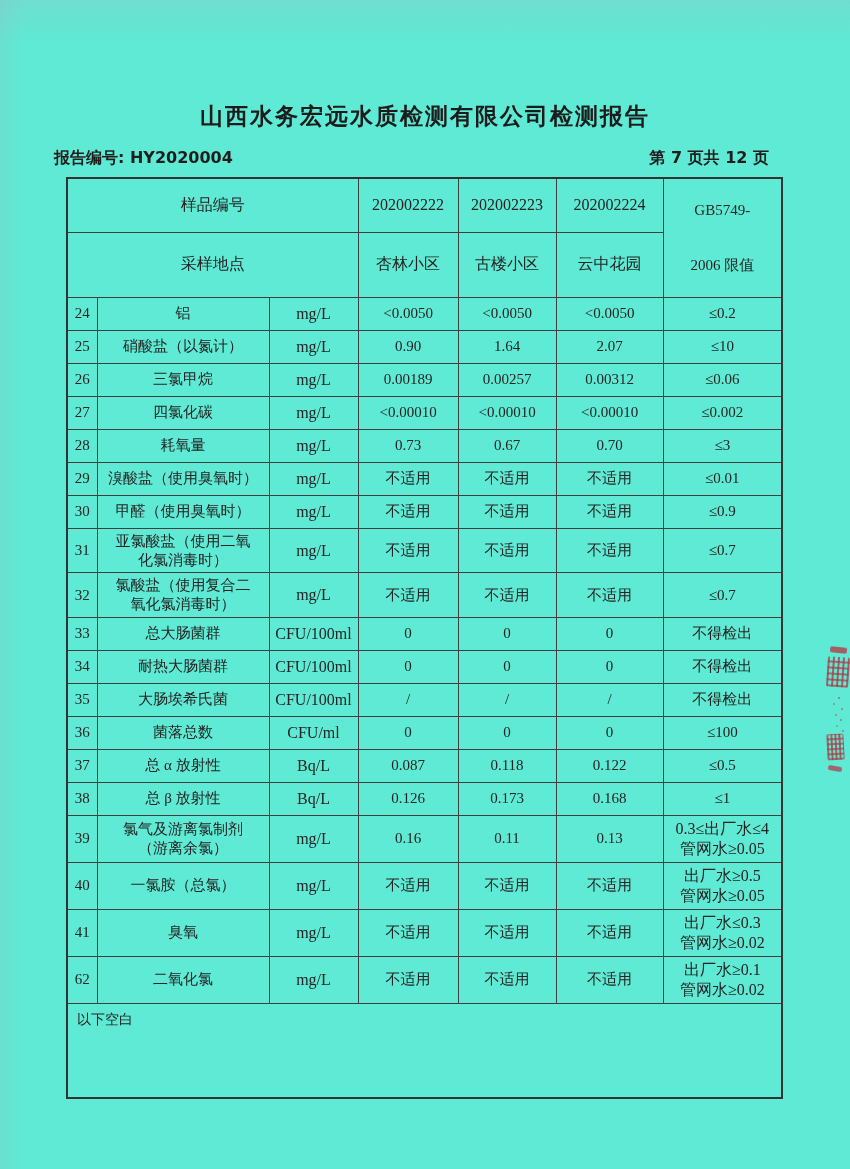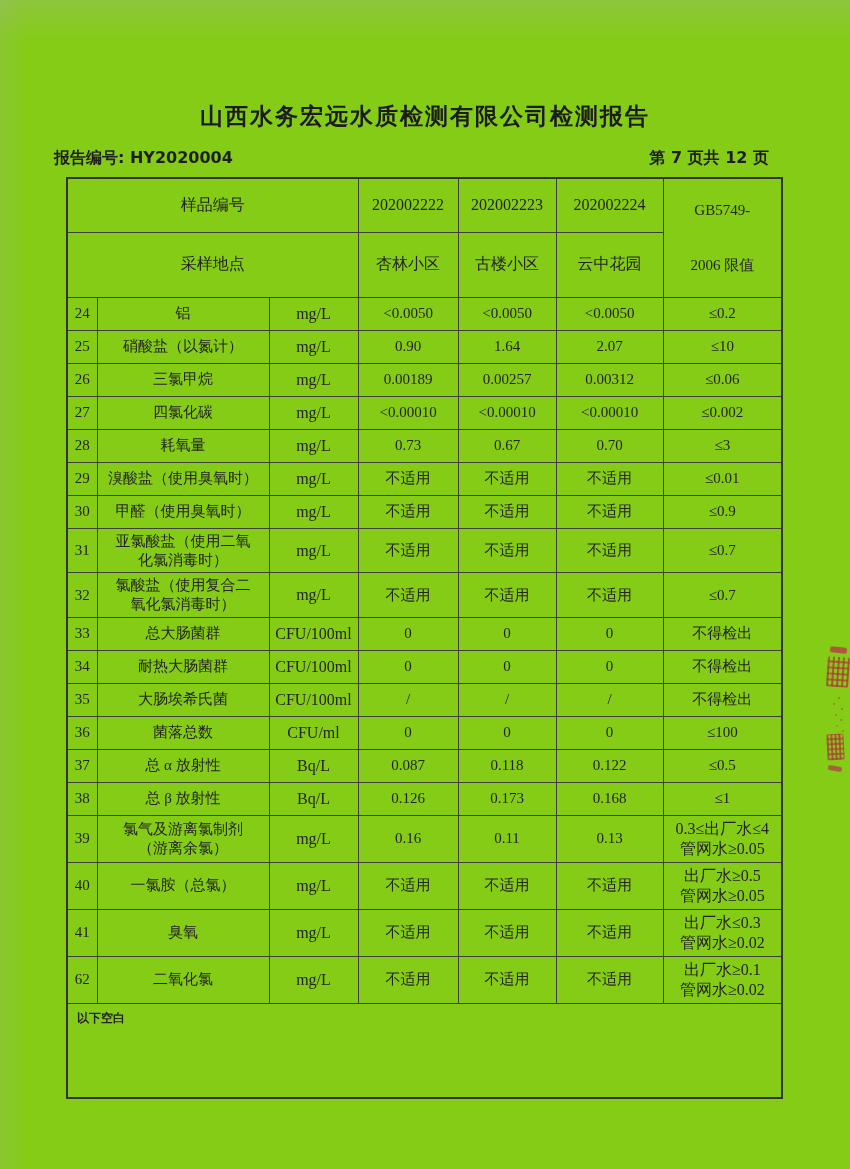--- a/index.html
+++ b/index.html
@@ -1,21 +1,21 @@
 <!DOCTYPE html>
 <html><head>
 <meta charset="utf-8">
 <style>
   * { margin:0; padding:0; box-sizing:border-box; }
   html,body { background:#e9e9e9; }
   .page {
     position:relative;
     width:850px; height:1169px;
     margin:0 auto;
-    background:#84cc16;
+    background:#5eead4;
     overflow:hidden;
     color:#232323;
     font-family:"Liberation Serif","DejaVu Serif",serif;
   }
   
   .scan-band-top{
     position:absolute; left:0; top:6; width:100%; height:42px;
     background:linear-gradient(to bottom, rgba(176,176,192,0.22), rgba(255,255,255,0));
     pointer-events:none;
   }
@@ -56,21 +56,21 @@
   thead th{ font-size:16px; }
   .standard-cell{ font-size:15px; }
   .standard-cell .std-line{ display:block;text-align:center; }
   .standard-cell .std-line + .std-line{ margin-top:18px; }
   tbody tr{ height:33px; }
   td.name-cell{ text-align:left; padding-left:10px; }
   td.unit-cell{ font-size:16px; }
   td.limit-multi{ font-size:16px; line-height:1.35; padding:4px 1px; }
   tfoot td.blank-cell{
     height:95px; text-align:left; vertical-align:top;
-    padding:7px 0 0 9px; font-size:12px;font-weight:bold;
+    padding:7px 0 0 9px; font-size:14px;
   }
   
   .stamp{ position:absolute; right:0; top:642px; width:34px; height:142px; pointer-events:none; }
   .stamp > div{ position:absolute; }
   .stamp-bar-top{ top:5px; right:3px; width:17px; height:6px; background:rgba(183,56,68,0.78);
     border-radius:2px; transform:rotate(6deg); filter:blur(0.4px); }
   .stamp-glyph-1{ top:15px; right:1px; width:22px; height:30px; border-radius:2px;
     background:
       repeating-linear-gradient(90deg, rgba(178,48,60,0.72) 0 2px, transparent 2px 5px),
       repeating-linear-gradient(0deg, rgba(178,48,60,0.65) 0 2px, transparent 2px 6px);

